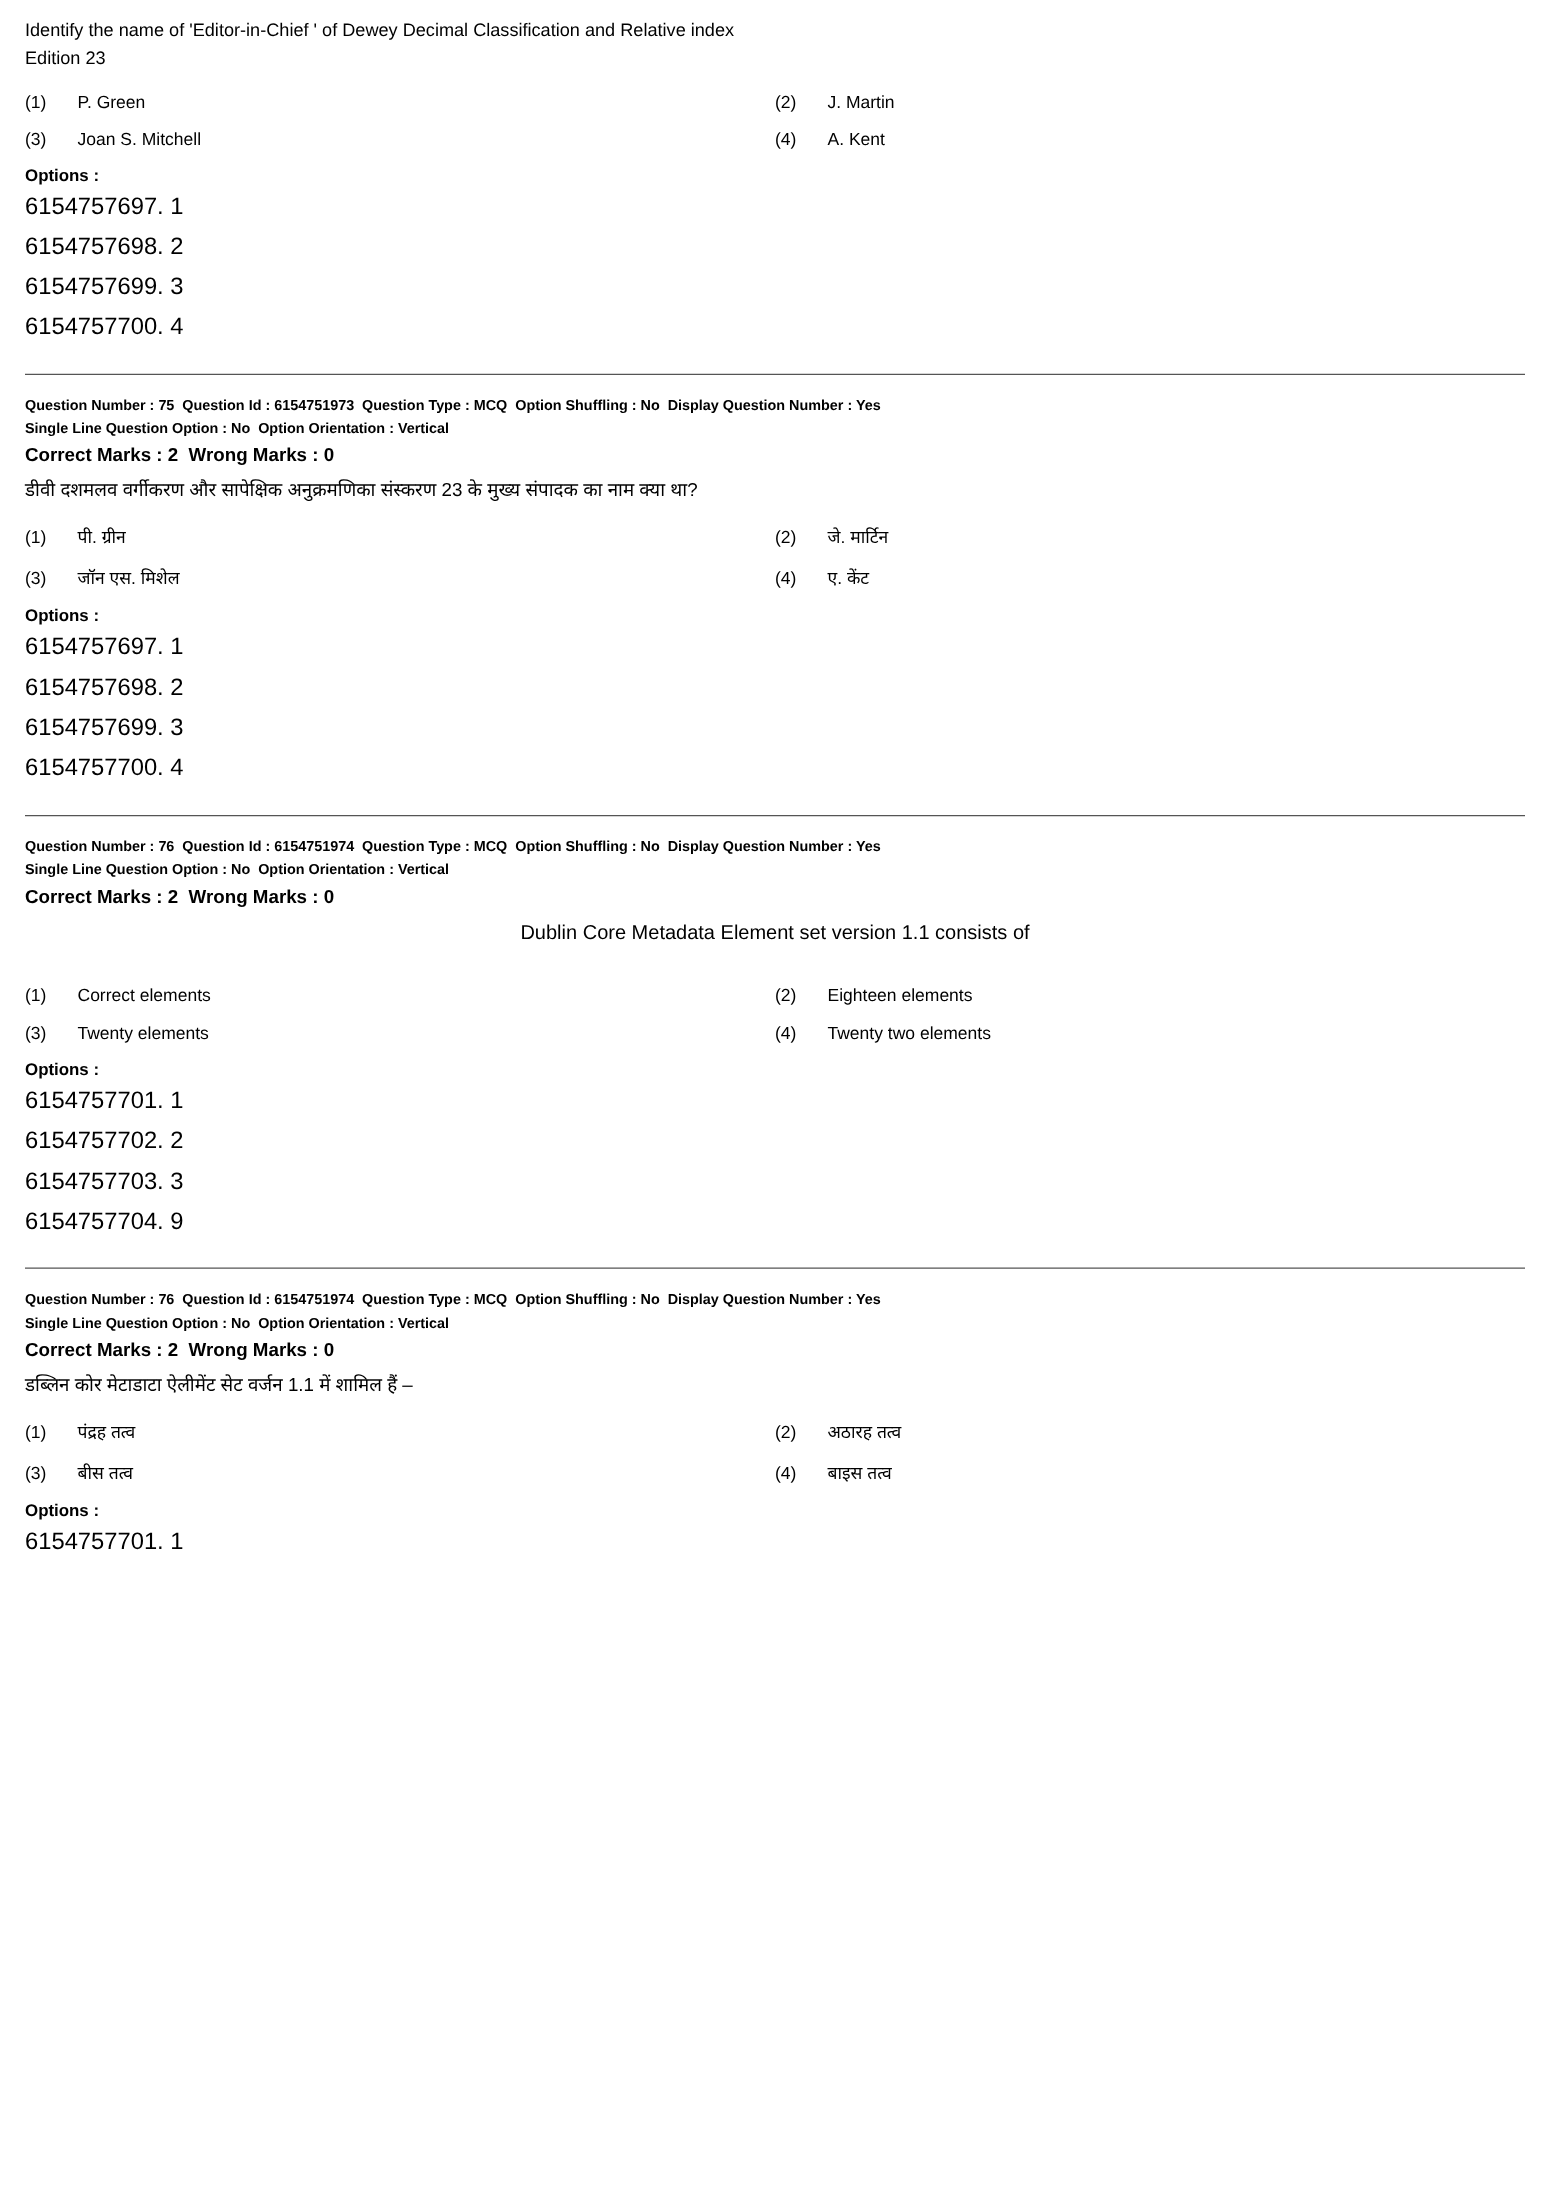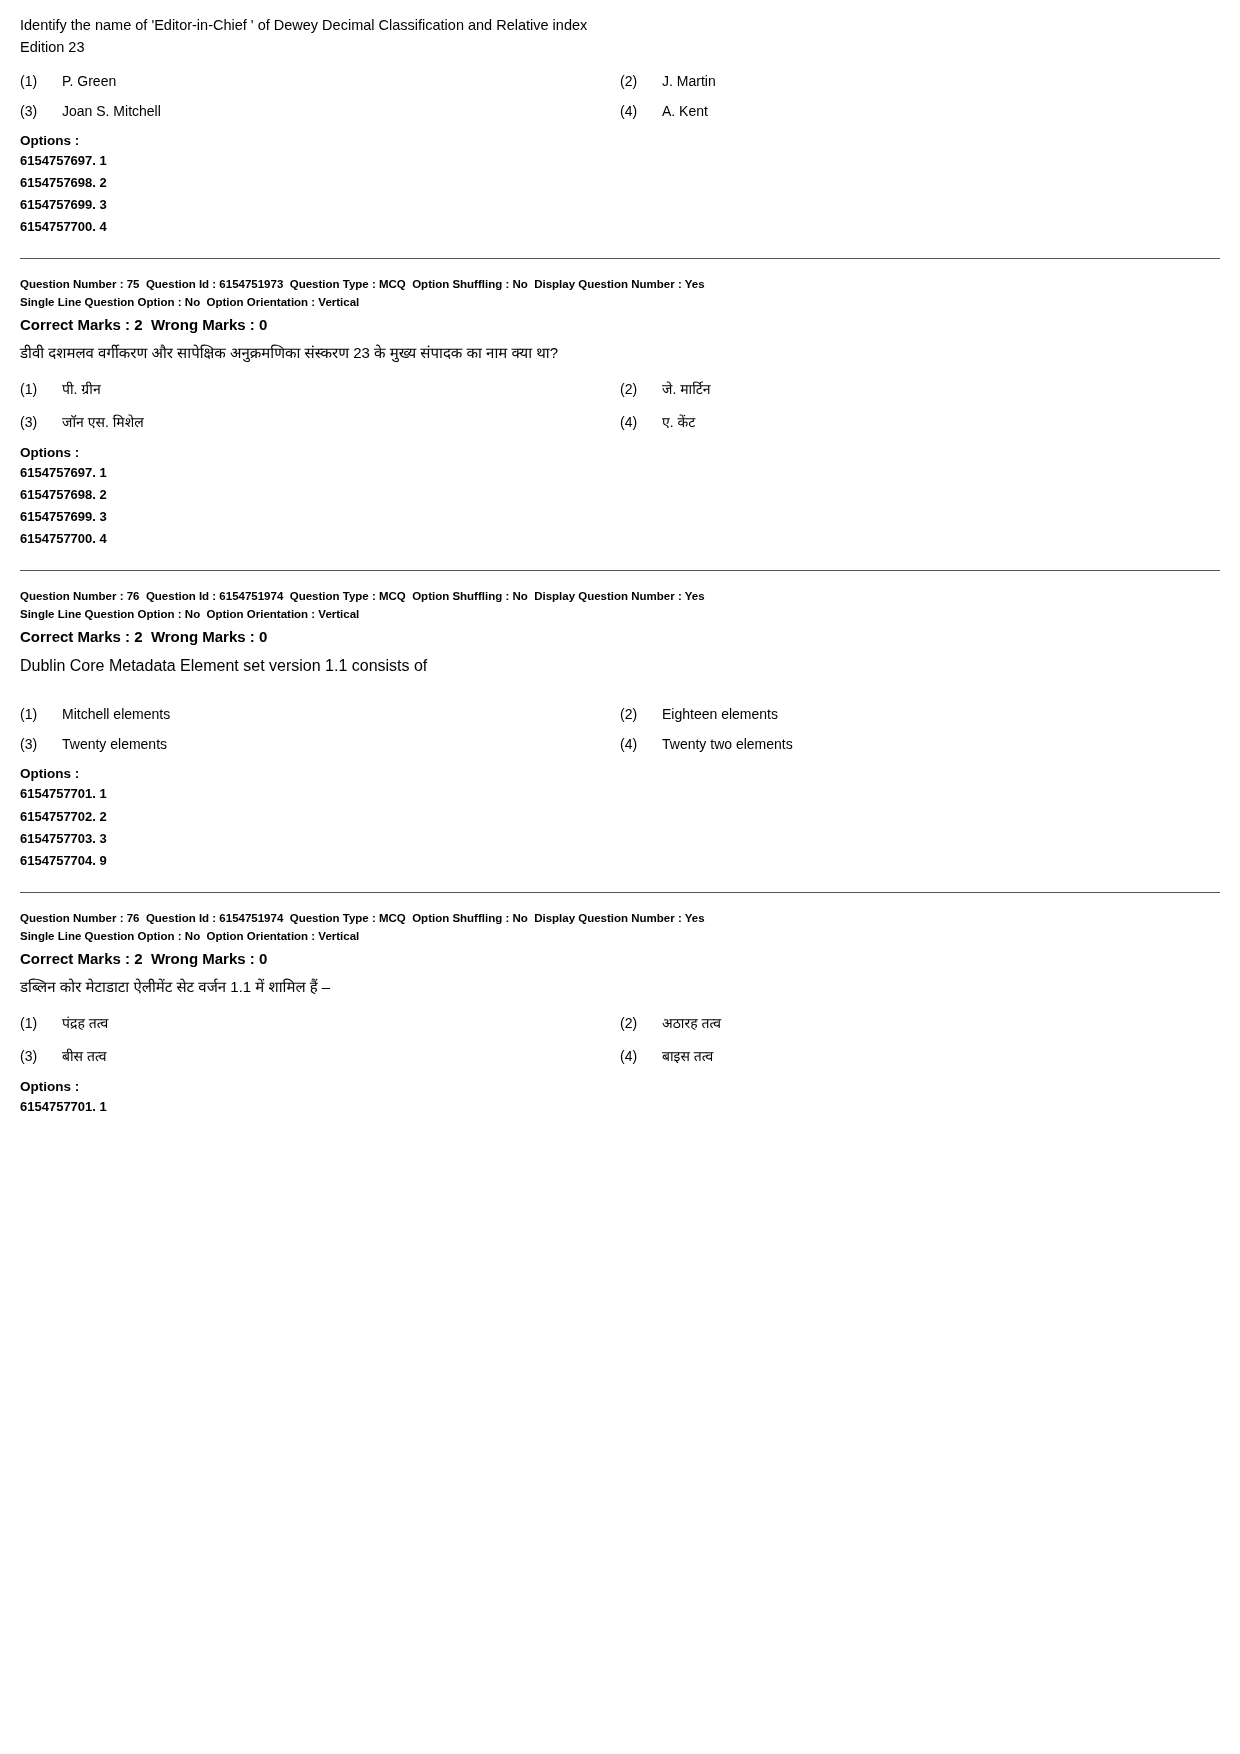--- a/index.html
+++ b/index.html
@@ -56,23 +56,22 @@
     }
 
     .options-label {
       font-weight: bold;
       font-size: 13.5px;
       margin-top: 8px;
       margin-bottom: 2px;
     }
 
     .option-code {
-      font-size: 13px;
+      font-size: 19px;
       line-height: 1.7;
-      font-weight: bold;
     }
 
     .question-meta {
       font-size: 11.5px;
       font-weight: bold;
       border-top: 1px solid #555;
       padding-top: 16px;
       margin-top: 20px;
       margin-bottom: 4px;
       line-height: 1.6;
@@ -87,20 +86,21 @@
     .hindi-question {
       font-size: 15px;
       margin: 8px 0 10px 0;
       line-height: 1.6;
     }
 
     .english-question {
       font-size: 16px;
       margin: 8px 0 24px 0;
       line-height: 1.6;
+      text-align: center;
     }
   </style>
 </head>
 <body>
 
 <div class="question-block">
   <div class="question-title">
     <span>Identify the name of 'Editor-in-Chief ' of Dewey Decimal Classification and Relative index</span>
     <span class="edition">Edition 23</span>
   </div>
@@ -171,21 +171,21 @@
     <div>Question Number : 76&nbsp; Question Id : 6154751974&nbsp; Question Type : MCQ&nbsp; Option Shuffling : No&nbsp; Display Question Number : Yes</div>
     <div>Single Line Question Option : No&nbsp; Option Orientation : Vertical</div>
   </div>
   <div class="correct-marks">Correct Marks : 2&nbsp; Wrong Marks : 0</div>
 
   <div class="english-question">Dublin Core Metadata Element set version 1.1 consists of</div>
 
   <div class="options-grid">
     <div class="option-item">
       <span class="option-number">(1)</span>
-      <span class="option-text">Mitchell elements</span>
+      <span class="option-text">Correct elements</span>
     </div>
     <div class="option-item">
       <span class="option-number">(2)</span>
       <span class="option-text">Eighteen elements</span>
     </div>
     <div class="option-item">
       <span class="option-number">(3)</span>
       <span class="option-text">Twenty elements</span>
     </div>
     <div class="option-item">

